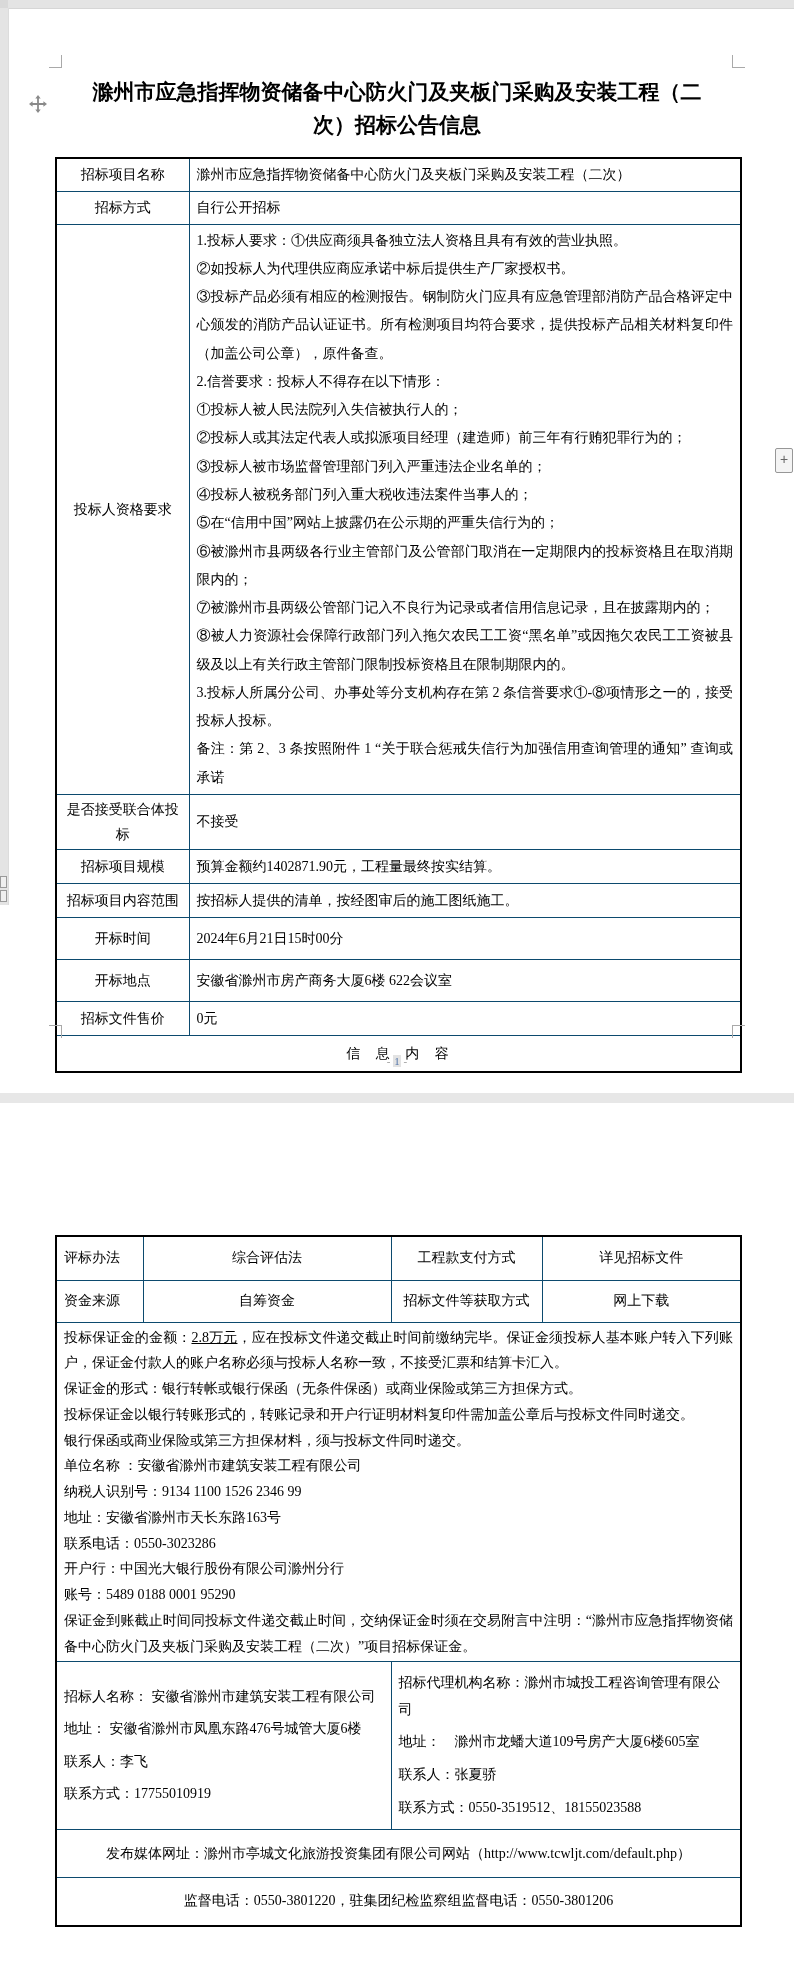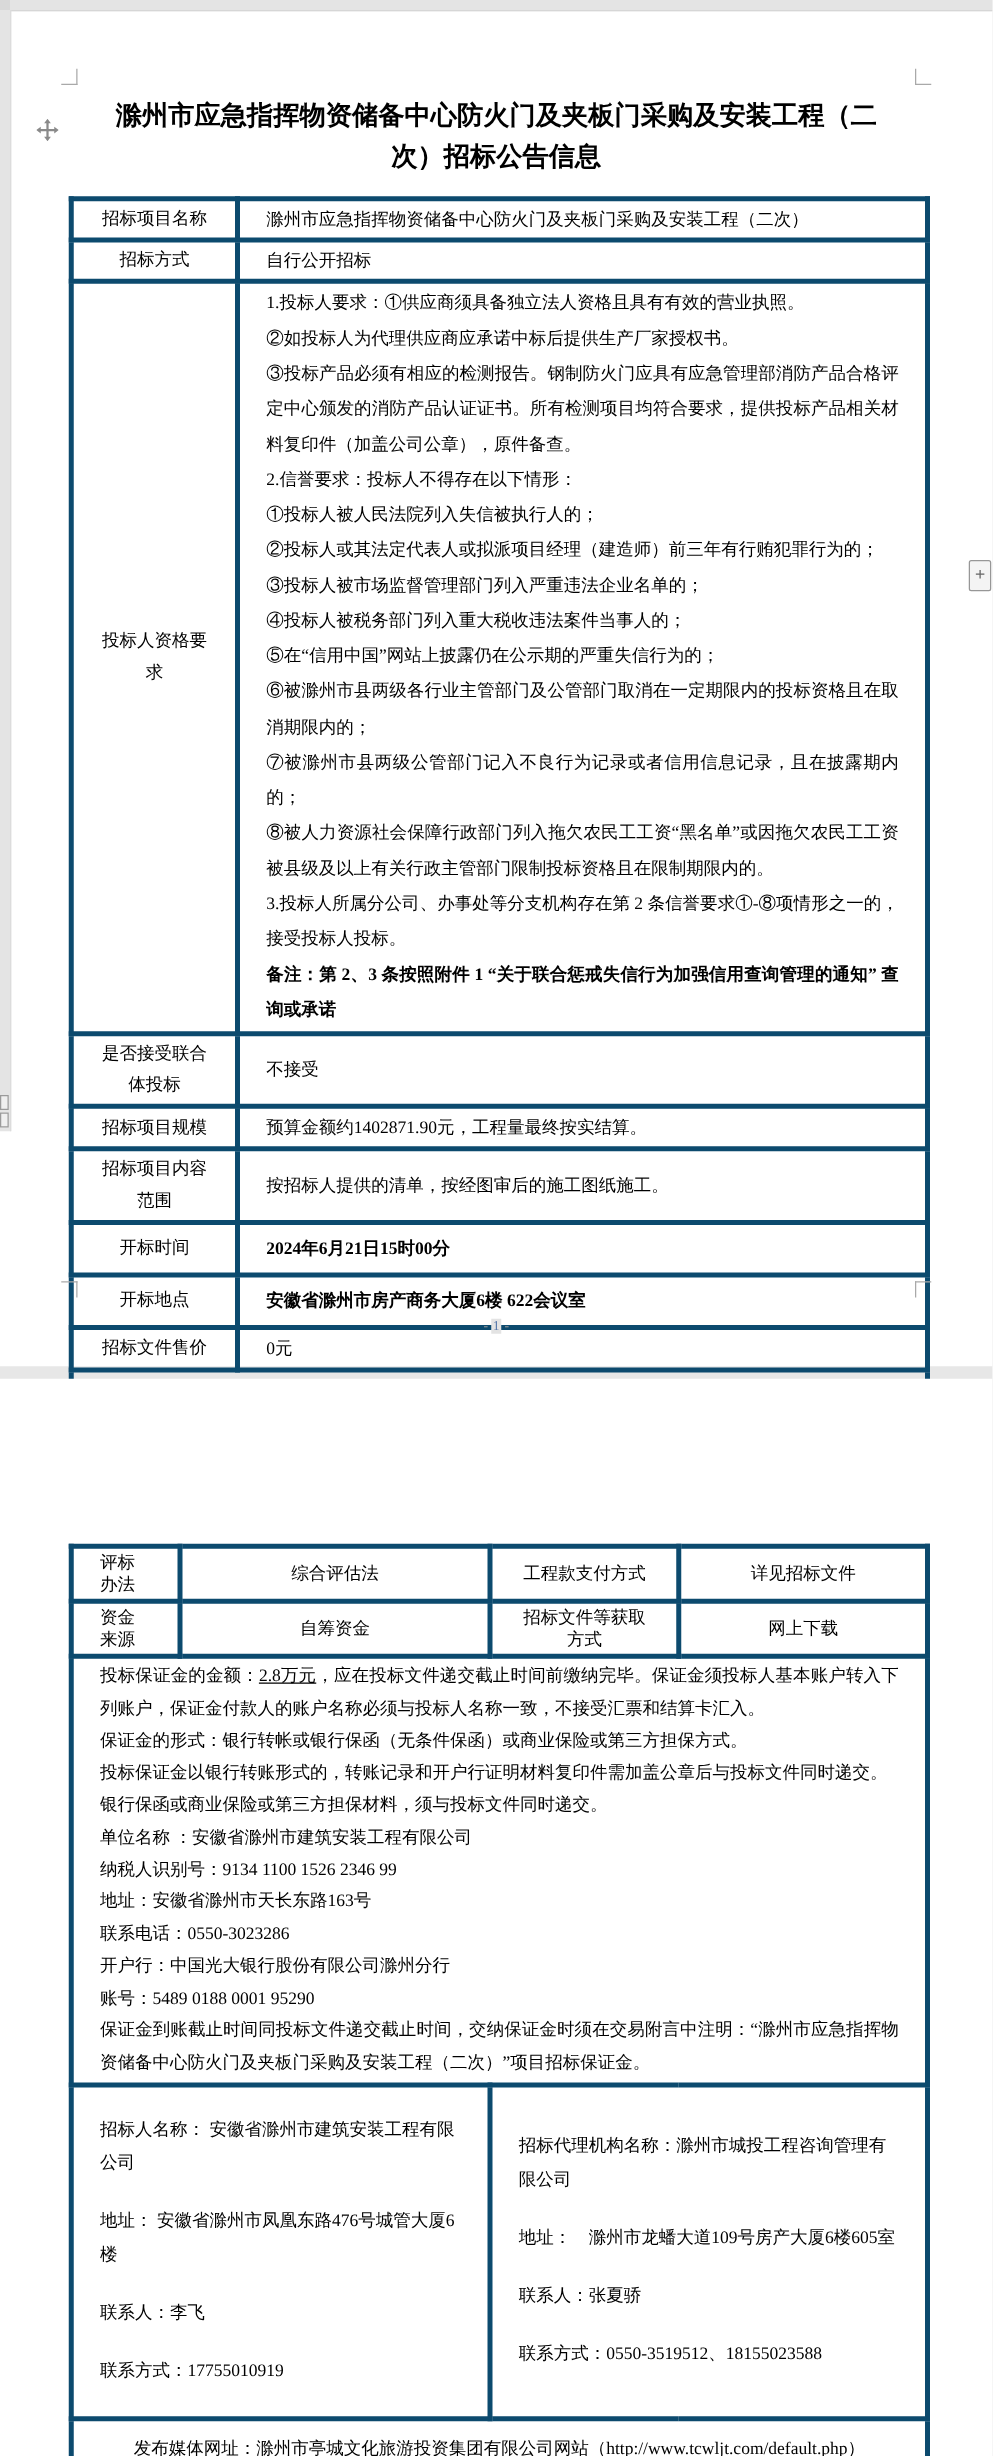--- a/index.html
+++ b/index.html
@@ -32,49 +32,49 @@
   .mark.tr{left:732px;top:47px;border-left:1px solid #a9a9a9;border-bottom:1px solid #a9a9a9}
   .mark.bl{left:49px;top:1017px;border-right:1px solid #a9a9a9;border-top:1px solid #a9a9a9}
   .mark.br{left:732px;top:1017px;border-left:1px solid #a9a9a9;border-top:1px solid #a9a9a9}
 
   
   .doc-title{
     width:622px;margin:68px auto 16px auto;text-align:center;
     font-size:21px;font-weight:bold;line-height:1.55;
   }
   table.doc{border-collapse:collapse;table-layout:fixed;margin-left:55px;width:685px;font-size:14px}
-  table.doc td{border:4px solid #0c4a6e;padding:2px 21px;vertical-align:middle;box-sizing:border-box;word-break:break-all}
+  table.doc td{border:1px solid #0c4a6e;padding:2px 7px;vertical-align:middle;box-sizing:border-box;word-break:break-all}
   table.doc{border:2px solid #000}
   .lab{width:133px;text-align:center;white-space:pre-wrap;line-height:1.8}
   .h33 td{height:33px}
   .h34 td{height:34px}
   .h42 td{height:42px}
   .h44 td{height:44px}
   .h48 td{height:48px}
   .h72 td{height:72px}
   .val{text-align:left}
-  .b{font-weight:bold}
+  .b{font-weight:normal}
   .u{text-decoration:underline}
   .qualcell{padding:6px 8px}
   .qualcell p, .bigcell p{margin:0;line-height:2.02;text-align:justify;white-space:pre-wrap}
   .bigcell{padding:5px 8px}
   .bigcell p{line-height:1.84}
   .info-row td{height:36px;text-align:center;letter-spacing:2px;word-spacing:8px;white-space:pre-wrap}
   .pagenum{
     position:absolute;left:0;right:0;bottom:26px;text-align:center;
     font-size:11px;color:#9a9a9a;font-family:"Liberation Serif",serif;
   }
   .pagenum .num{color:#5577aa;background:#e3e3e3;padding:0 1px}
 
   
   #page2 table.doc{margin-top:132px}
   .g-c1{}
   .g-c2,.g-c3,.g-c4{text-align:center}
   .contactcell{vertical-align:top;padding:4px 8px}
-  .contactcell p{margin:20px 0;line-height:1.9;text-align:left;white-space:pre-wrap}
+  .contactcell p{margin:6px 0;line-height:1.9;text-align:left;white-space:pre-wrap}
   .fullrow td{text-align:center;white-space:pre-wrap}
 </style>
 </head>
 <body>
 
 <div class="page" id="page1">
   <div class="mark tl"></div>
   <div class="mark tr"></div>
   <div class="mark bl"></div>
   <div class="mark br"></div>

